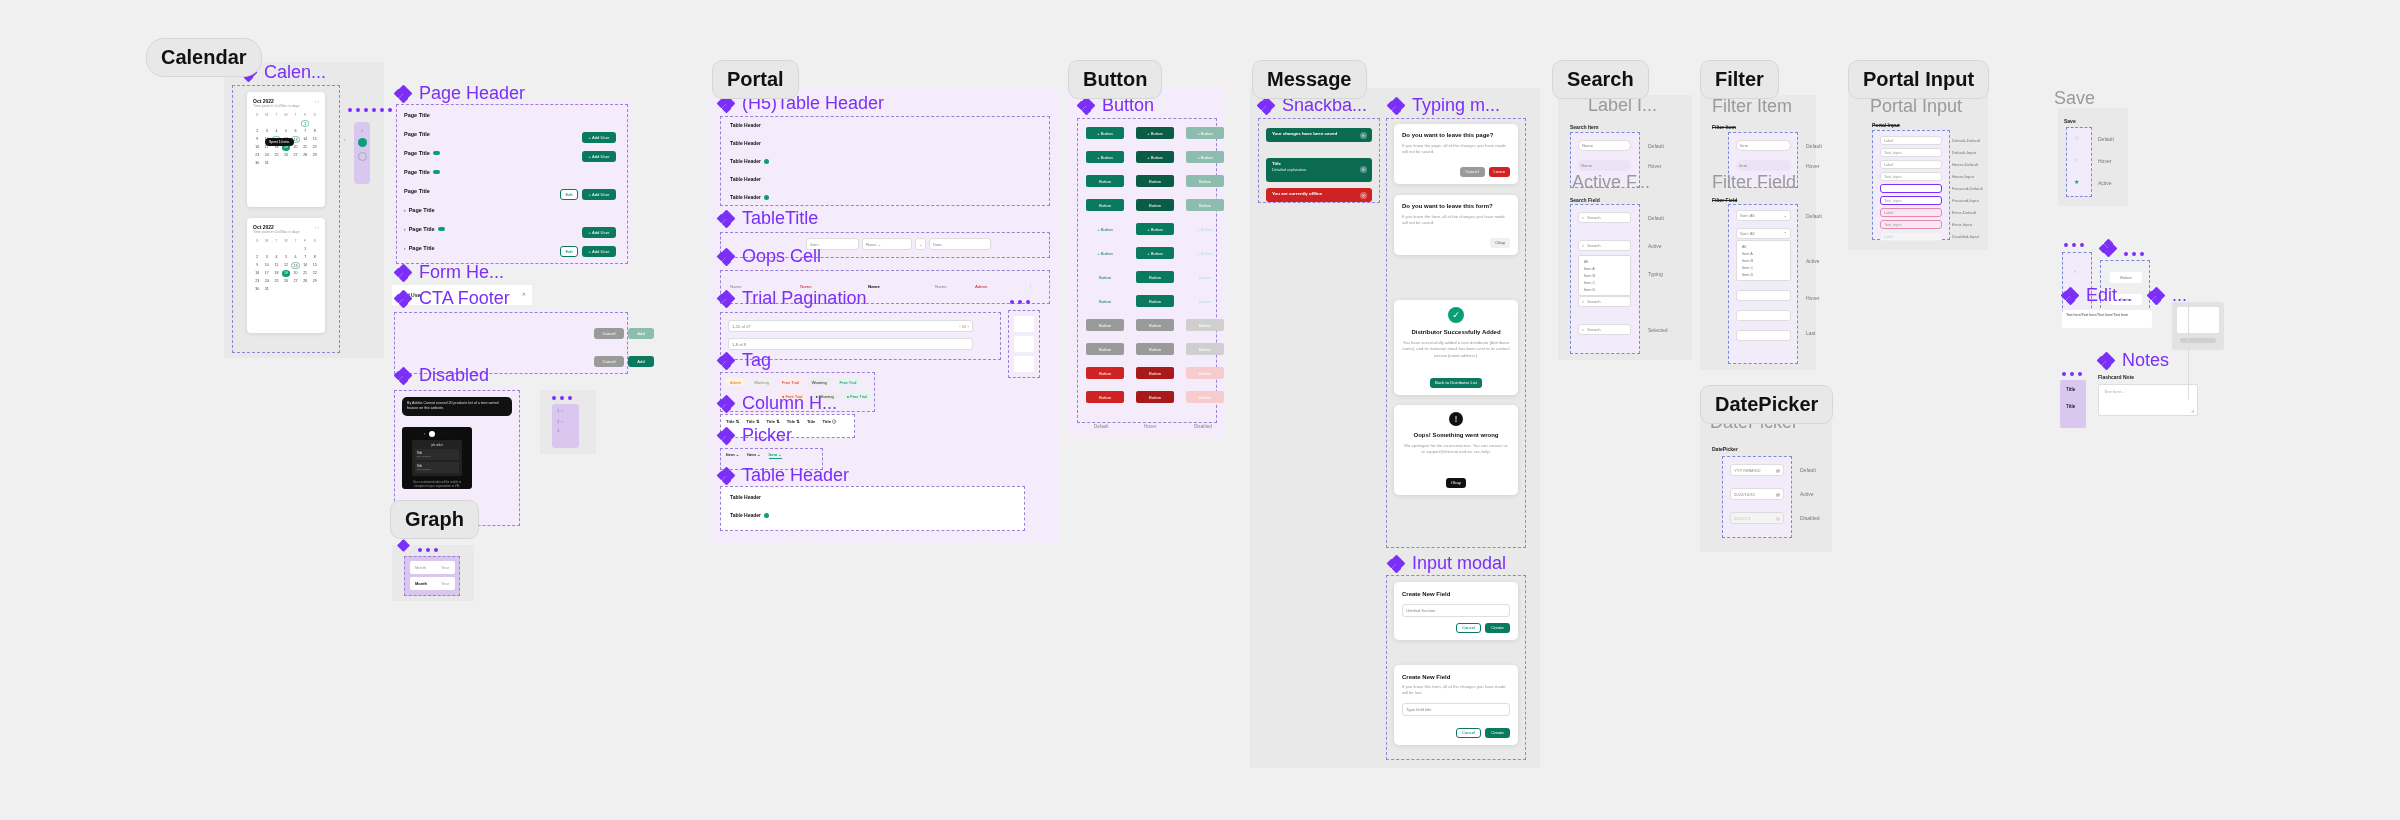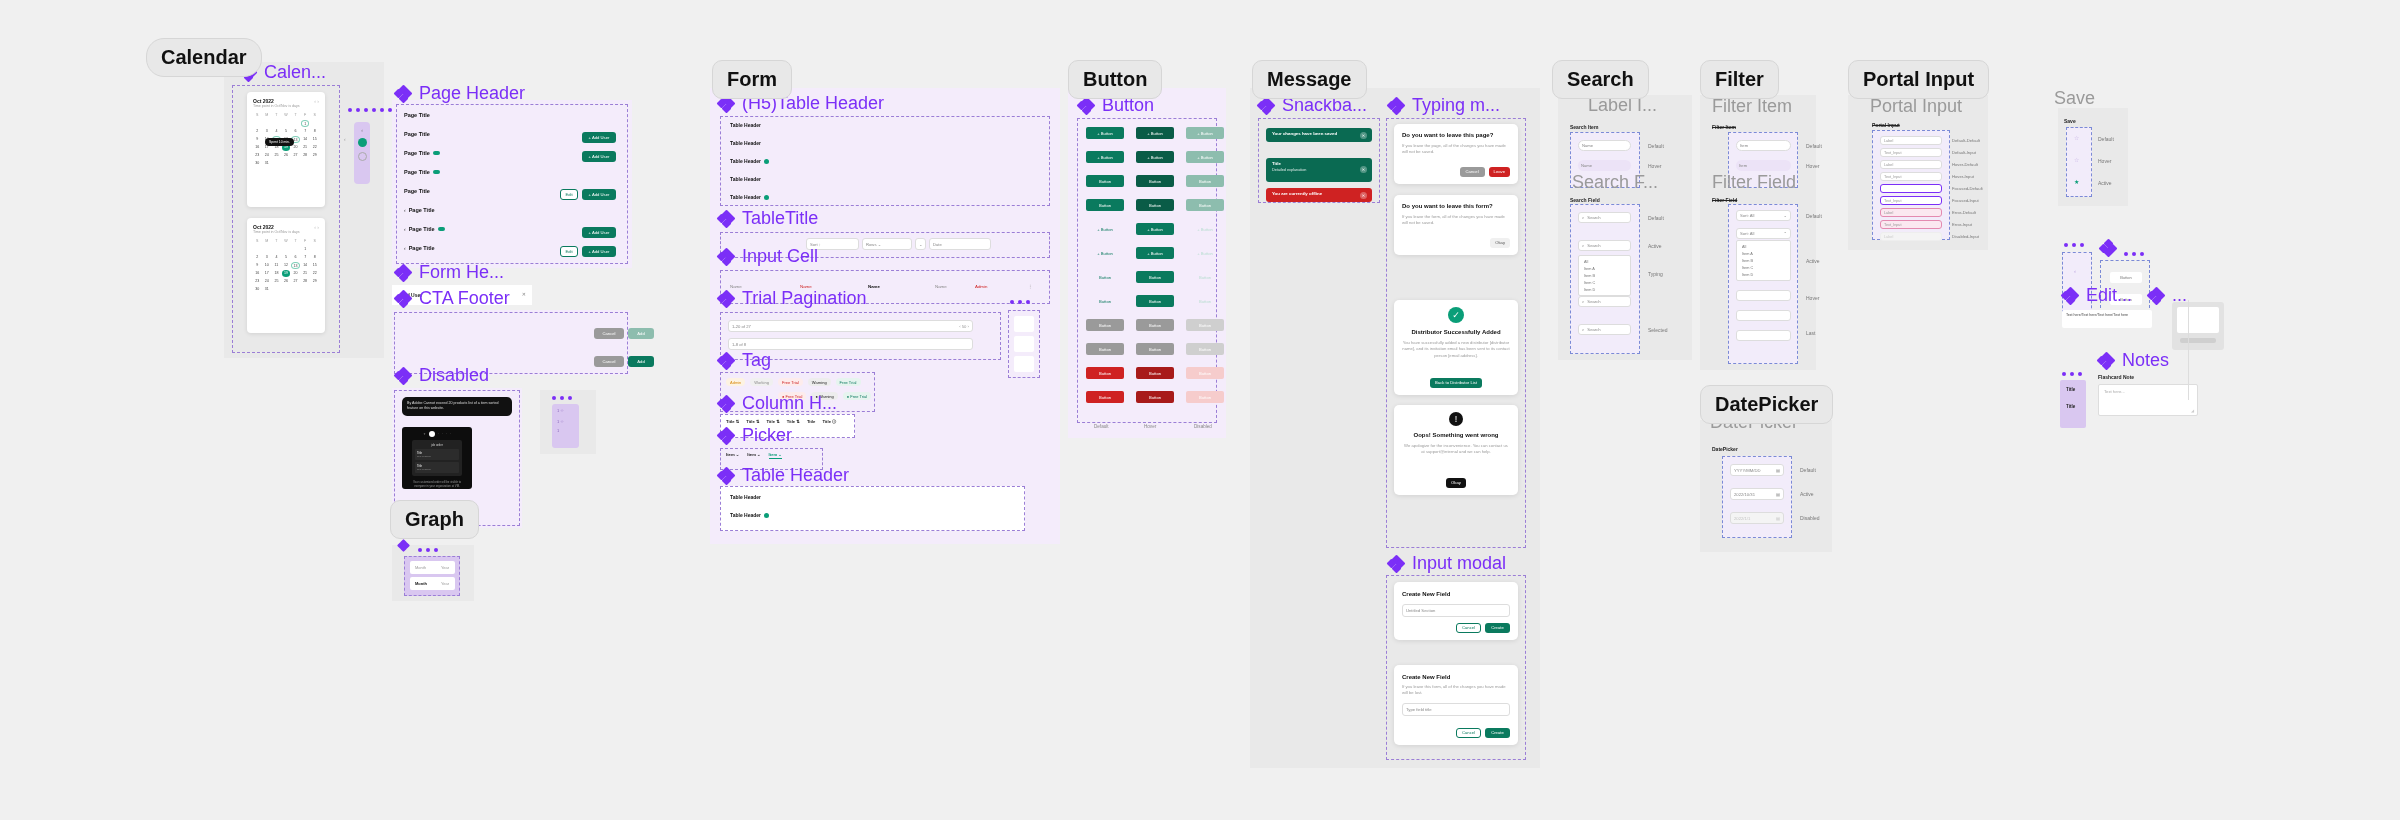--- a/index.html
+++ b/index.html
@@ -415,21 +415,21 @@
 <div class="dash" style="left:404px;top:556px;width:56px;height:40px;background:#d9c7f0;"></div>
 <div class="w" style="left:410px;top:561px;width:45px;height:13px;background:#fff;border-radius:2px;">
   <span style="position:absolute;left:5px;top:4px;font-size:4px;color:#999;">Month</span>
   <span style="position:absolute;right:6px;top:4px;font-size:4px;color:#999;">Year</span>
 </div>
 <div class="w" style="left:410px;top:577px;width:45px;height:13px;background:#fff;border-radius:2px;">
   <span style="position:absolute;left:5px;top:4px;font-size:4px;color:#111;font-weight:700;">Month</span>
   <span style="position:absolute;right:6px;top:4px;font-size:4px;color:#999;">Year</span>
 </div>
 
-<div class="chip big" style="left:712px;top:60px;">Form</div>
+<div class="chip big" style="left:712px;top:60px;">Portal</div>
 <div class="frame" style="left:710px;top:88px;width:350px;height:456px;"></div>
 <div class="ftitle" style="left:718px;top:93px;">
   <span class="dia">
         <i></i>
         <i></i>
         <i></i>
         <i></i>
       </span>
   <span>(H5)Table Header</span>
 </div>
@@ -469,21 +469,21 @@
 <div class="inp" style="position:absolute;left:915px;top:238px;width:11px;height:12px;">⌄</div>
 <div class="inp" style="position:absolute;left:929px;top:238px;width:62px;height:12px;">Date</div>
 
 <div class="ftitle" style="left:718px;top:246px;">
   <span class="dia">
         <i></i>
         <i></i>
         <i></i>
         <i></i>
       </span>
-  <span>Input Cell</span>
+  <span>Oops Cell</span>
 </div>
 <div class="dash" style="left:720px;top:270px;width:330px;height:34px;"></div>
 <div id="tbl-cells">
       <div style="position: absolute; left: 730px; top: 284px; font-size: 4.4px; color: rgb(136, 136, 136); font-weight: 400;">Name</div>
       <div style="position: absolute; left: 800px; top: 284px; font-size: 4.4px; color: rgb(207, 34, 34); font-weight: 400;">Name</div>
       <div style="position: absolute; left: 868px; top: 284px; font-size: 4.4px; color: rgb(17, 17, 17); font-weight: 700;">Name</div>
       <div style="position: absolute; left: 935px; top: 284px; font-size: 4.4px; color: rgb(136, 136, 136); font-weight: 400;">Name</div>
       <div style="position: absolute; left: 975px; top: 284px; font-size: 4.4px; color: rgb(207, 34, 34); font-weight: 400;">Admin</div>
       <div style="position: absolute; left: 1028px; top: 284px; font-size: 4.4px; color: rgb(153, 153, 153); font-weight: 400;">⋮</div>
     </div>
@@ -739,21 +739,21 @@
 <div class="chip big" style="left:1552px;top:60px;">Search</div>
 <div class="frame gray" style="left:1558px;top:95px;width:134px;height:265px;"></div>
 <div class="ftitle gray" style="left:1588px;top:95px;">Label I...</div>
 <div class="lbl b" style="position:absolute;left:1570px;top:124px;font-size:5px;">Search Item</div>
 <div class="dashb" style="left:1570px;top:132px;width:70px;height:56px;background:#f2ecfa;"></div>
 <div class="w inp" style="left:1578px;top:140px;width:53px;height:11px;border-radius:6px;">Name</div>
 <div class="row-lbl" style="left:1648px;top:143px;">Default</div>
 <div class="w" style="left:1578px;top:160px;width:53px;height:11px;background:#ece3f7;border-radius:6px;font-size:4.2px;color:#888;padding:3px;">Name</div>
 <div class="row-lbl" style="left:1648px;top:163px;">Hover</div>
 
-<div class="ftitle gray" style="left:1572px;top:172px;">Search F...</div>
+<div class="ftitle gray" style="left:1572px;top:172px;">Active F...</div>
 <div class="lbl b" style="position:absolute;left:1570px;top:197px;font-size:5px;">Search Field</div>
 <div class="dashb" style="left:1570px;top:204px;width:70px;height:150px;background:#f2ecfa;"></div>
 <div id="search-fields">
       <div class="inp" style="position: absolute; left: 1578px; top: 212px; width: 53px; height: 11px;">
         <span style="margin-right:3px;">⌕</span>
         <span>Search</span>
       </div>
       <div class="row-lbl" style="position: absolute; left: 1648px; top: 215px;">Default</div>
       <div class="inp" style="position: absolute; left: 1578px; top: 240px; width: 53px; height: 11px;">
         <span style="margin-right:3px;">⌕</span>

